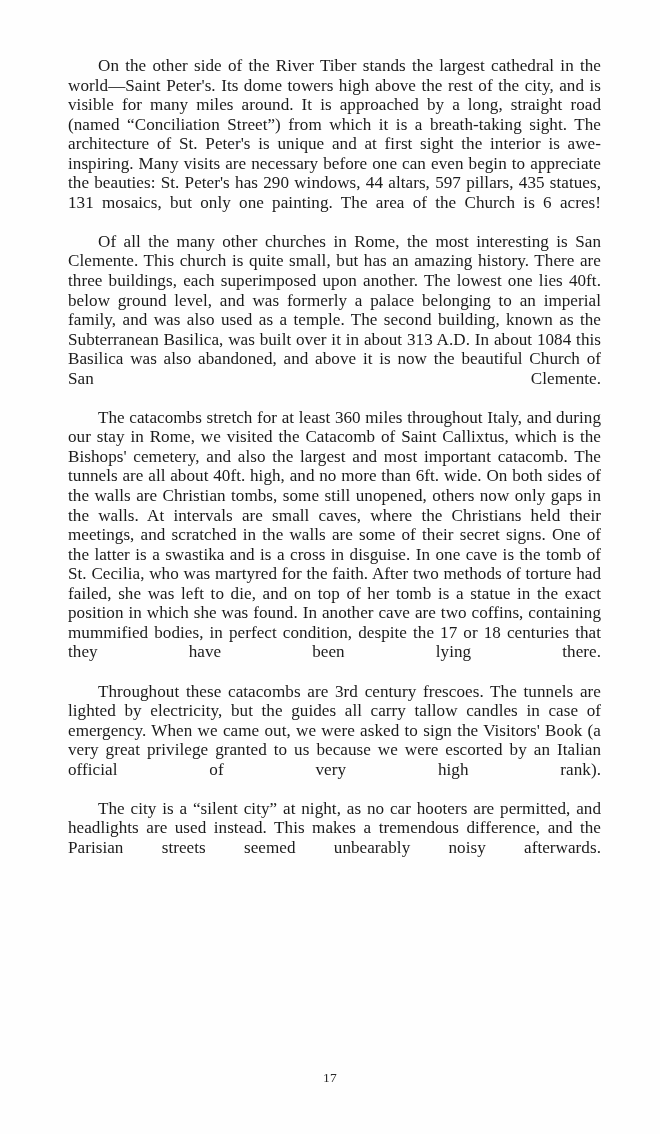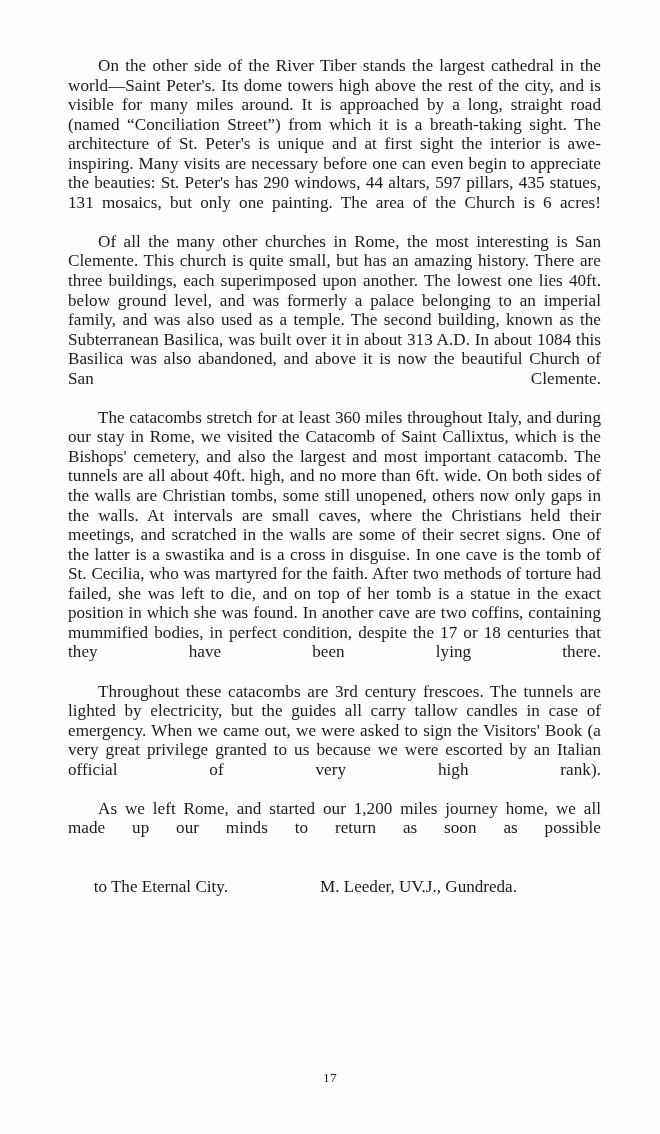--- a/index.html
+++ b/index.html
@@ -92,24 +92,21 @@
   <div class="text-block">
 
     <p class="para">On the other side of the River Tiber stands the largest cathedral in the world—Saint Peter's. Its dome towers high above the rest of the city, and is visible for many miles around. It is approached by a long, straight road (named “Conciliation Street”) from which it is a breath-taking sight. The architecture of St. Peter's is unique and at first sight the interior is awe-inspiring. Many visits are necessary before one can even begin to appreciate the beauties: St. Peter's has 290 windows, 44 altars, 597 pillars, 435 statues, 131 mosaics, but only one painting. The area of the Church is 6 acres!</p>
 
     <p class="para">Of all the many other churches in Rome, the most interesting is San Clemente. This church is quite small, but has an amazing history. There are three buildings, each superimposed upon another. The lowest one lies 40ft. below ground level, and was formerly a palace belonging to an imperial family, and was also used as a temple. The second building, known as the Subterranean Basilica, was built over it in about 313 A.D. In about 1084 this Basilica was also abandoned, and above it is now the beautiful Church of San Clemente.</p>
 
     <p class="para">The catacombs stretch for at least 360 miles throughout Italy, and during our stay in Rome, we visited the Catacomb of Saint Callixtus, which is the Bishops' cemetery, and also the largest and most important catacomb. The tunnels are all about 40ft. high, and no more than 6ft. wide. On both sides of the walls are Christian tombs, some still unopened, others now only gaps in the walls. At intervals are small caves, where the Christians held their meetings, and scratched in the walls are some of their secret signs. One of the latter is a swastika and is a cross in disguise. In one cave is the tomb of St. Cecilia, who was martyred for the faith. After two methods of torture had failed, she was left to die, and on top of her tomb is a statue in the exact position in which she was found. In another cave are two coffins, containing mummified bodies, in perfect condition, despite the 17 or 18 centuries that they have been lying there.</p>
 
     <p class="para">Throughout these catacombs are 3rd century frescoes. The tunnels are lighted by electricity, but the guides all carry tallow candles in case of emergency. When we came out, we were asked to sign the Visitors' Book (a very great privilege granted to us because we were escorted by an Italian official of very high rank).</p>
 
+    <p class="para">The city is a “silent city” at night, as no car hooters are permitted, and headlights are used instead. This makes a tremendous difference, and the Parisian streets seemed unbearably noisy afterwards.</p>
 
-    <p class="para">As we left Rome, and started our 1,200 miles journey home, we all made up our minds to return as soon as possible</p>
 
-    <div class="attrib-line">
-      <span>to The Eternal City.</span><span class="attrib-gap"></span><span>M. Leeder, UV.J., Gundreda.</span>
-    </div>
 
   </div>
 
   <div class="page-number">17</div>
 
 </div>
 
 </body></html>

